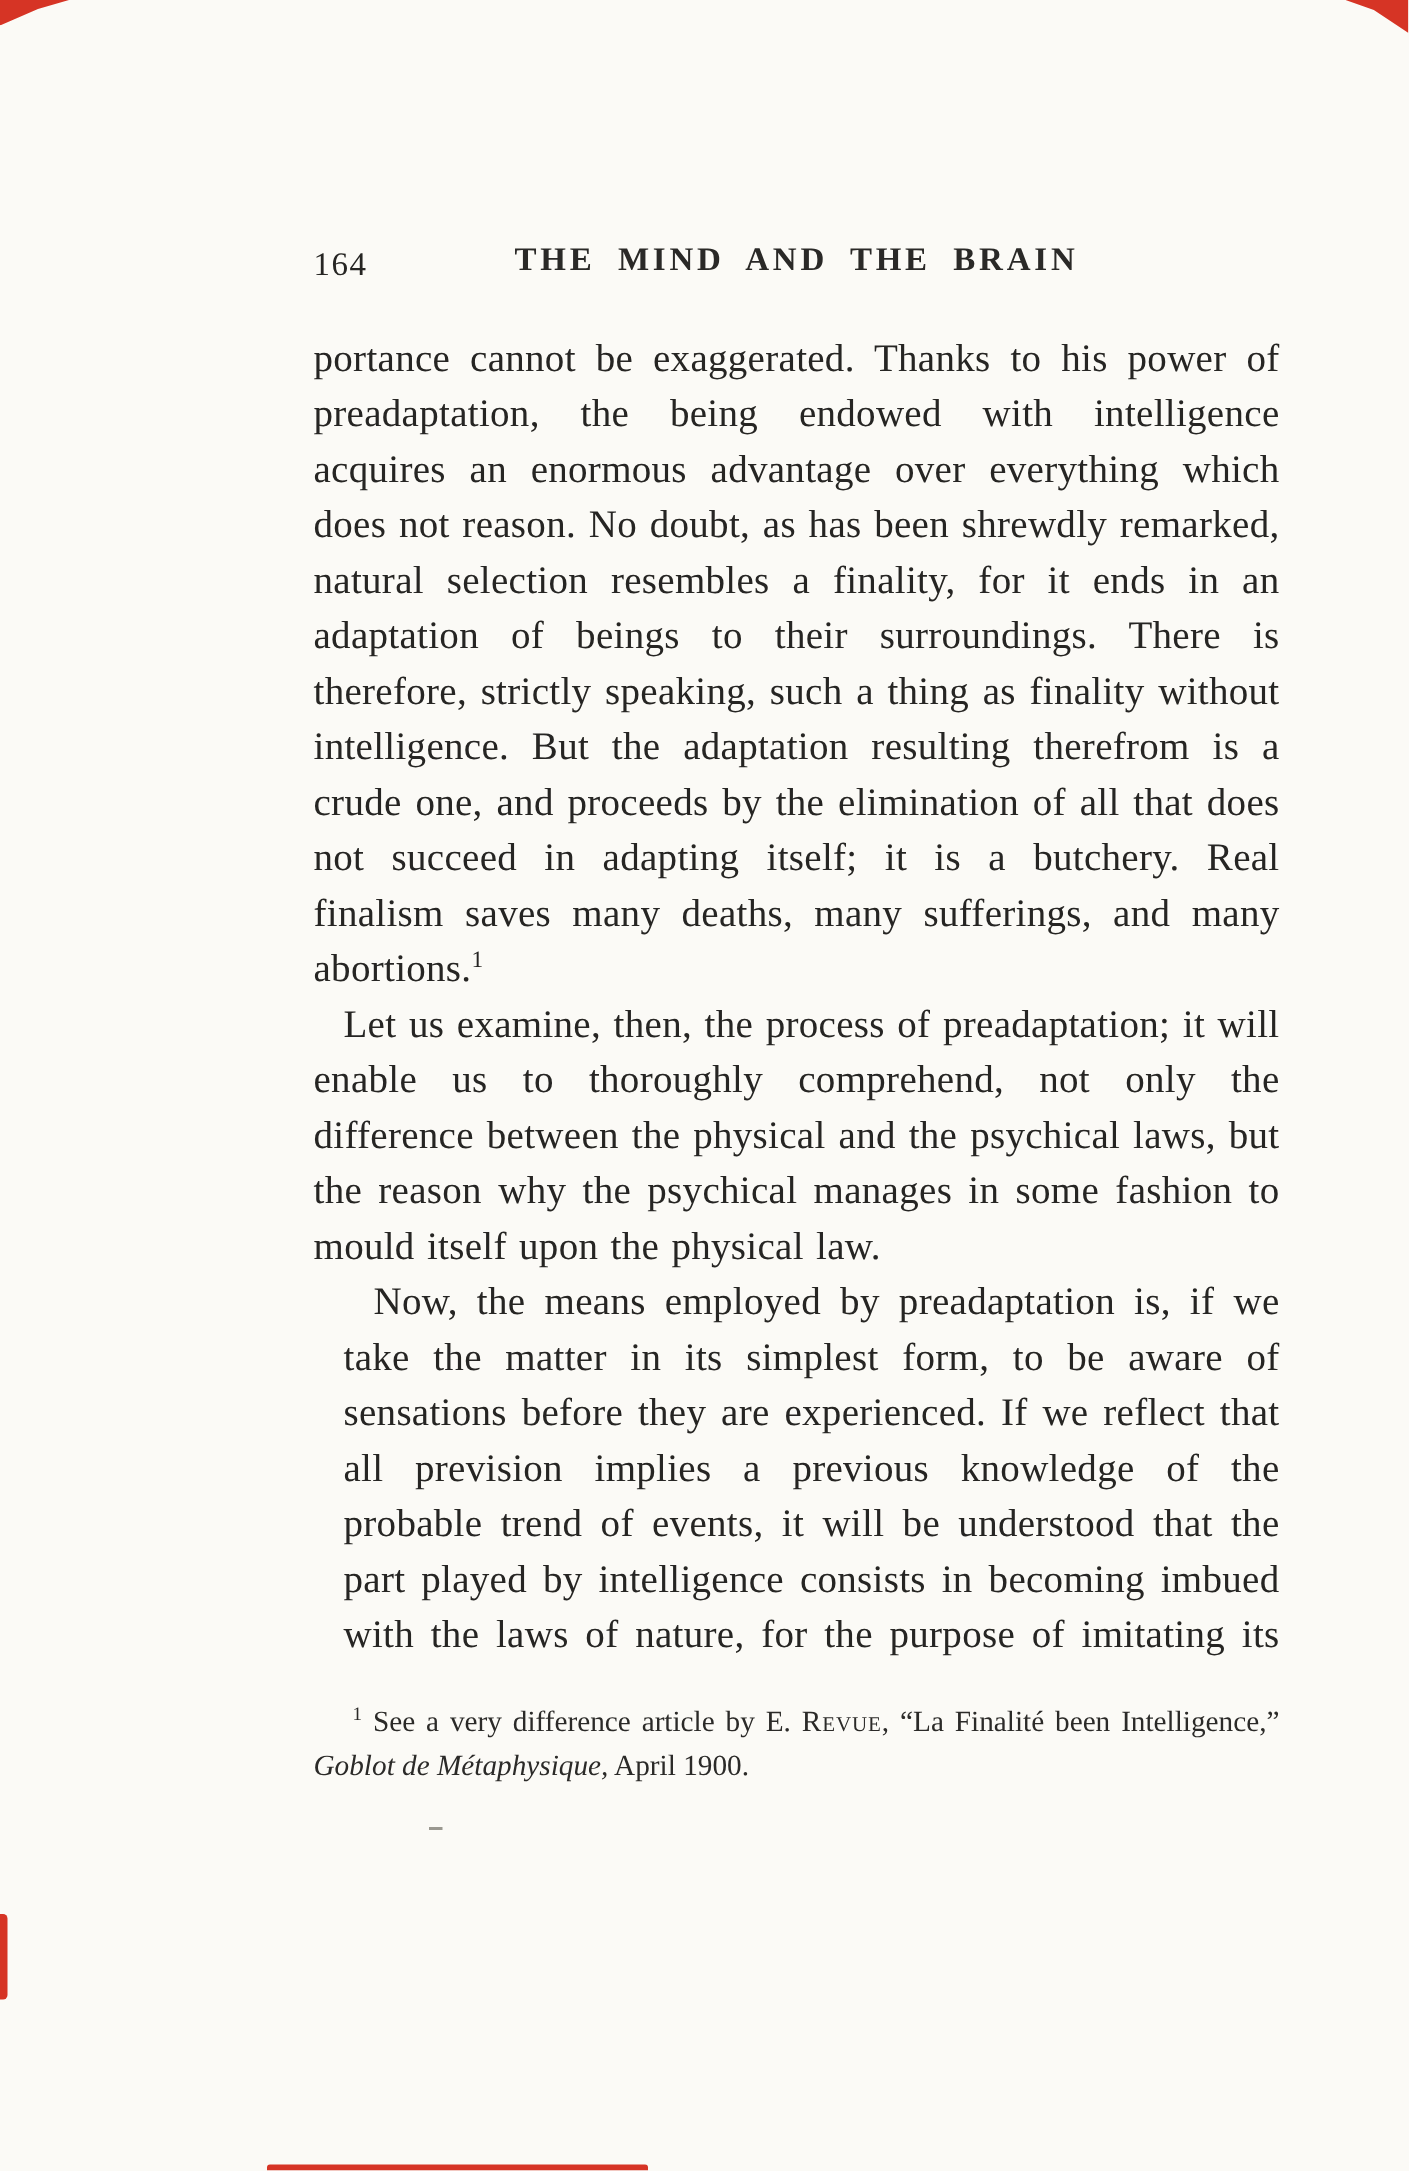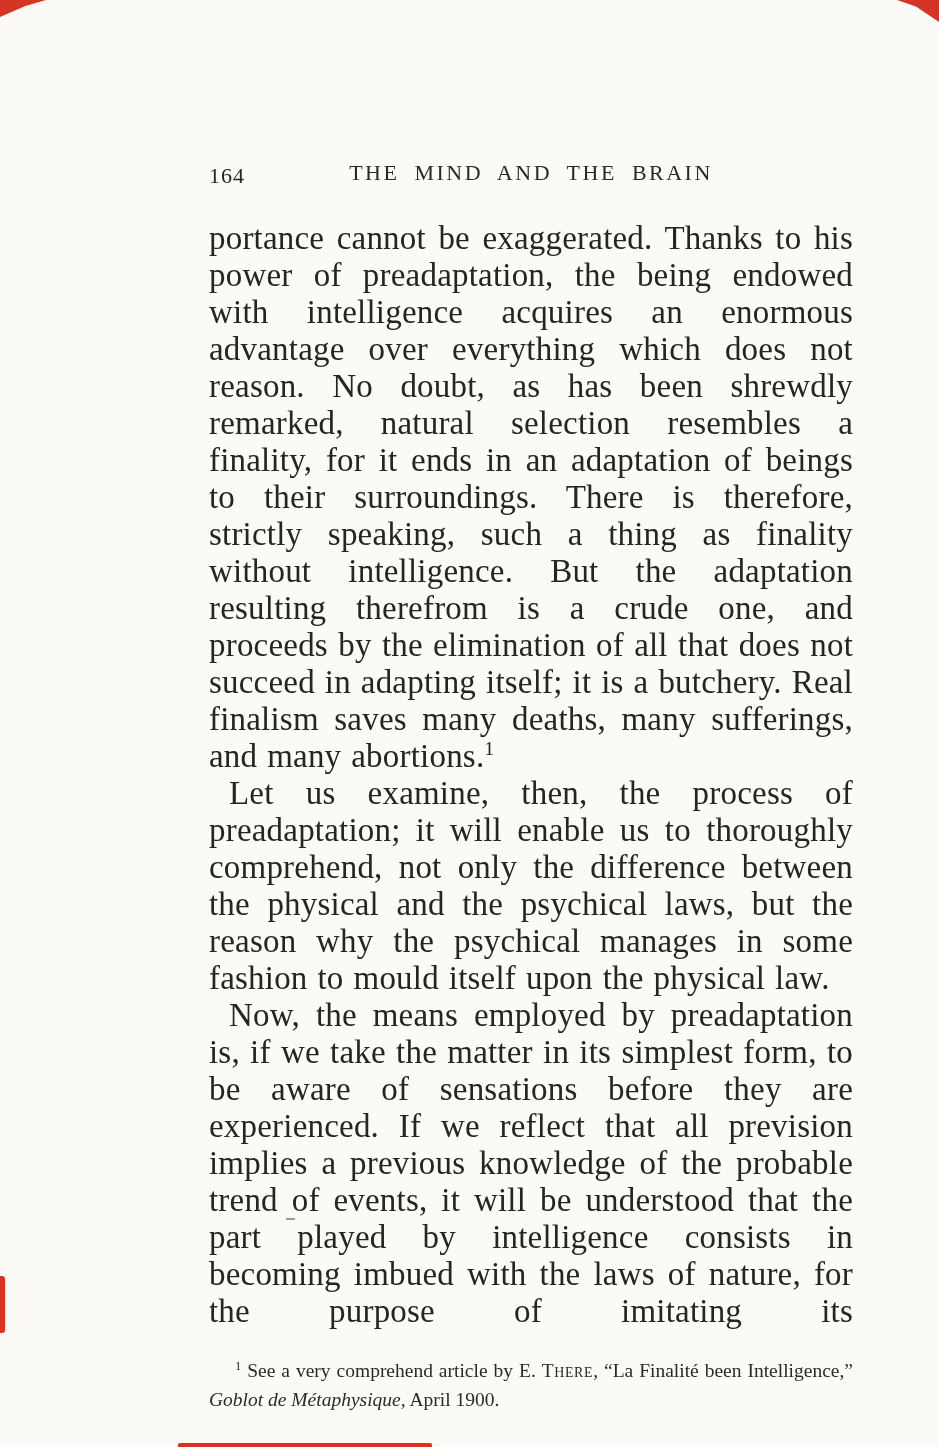--- a/index.html
+++ b/index.html
@@ -28,34 +28,34 @@
 
   .content { position: absolute; left: 209px; top: 160px; width: 644px; }
 
   .page-header { position: relative; height: 30px; margin-bottom: 30px; }
   .page-number {
     position: absolute; left: 0; top: 3px;
     font-size: 22px; letter-spacing: 1px;
   }
   .running-title {
     display: block; text-align: center;
-    font-size: 22px; font-weight: normal;
+    font-size: 22px; font-weight: bold;
     letter-spacing: 2.5px; word-spacing: 7px;
     color: #2a2927;
   }
 
   .body-text p {
-    font-size: 33px;
+    font-size: 26px;
     line-height: 37px;
     text-align: justify;
     letter-spacing: 0.2px;
     word-spacing: 1.5px;
   }
   .body-text p.indent { text-indent: 20px; }
-  .body-text p.continues { text-align-last: justify; }
+  .body-text p.continues { text-align-last: justify; margin-left: 20px; }
 
   sup.fn-ref { font-size: 0.6em; line-height: 0; vertical-align: super; }
 
   .footnote-sep {
     position: absolute; left: 77px; top: 1058px;
     width: 9px; height: 2px; background: #9a9890;
   }
 
   .footnote {
     margin-top: 26px;
@@ -87,16 +87,16 @@
     </div>
 
     <div class="body-text">
       <p><span>portance cannot be exaggerated. Thanks to his power of preadaptation, the being endowed with intelligence acquires an enormous advantage over everything which does not reason. No doubt, as has been shrewdly remarked, natural selection resembles a finality, for it ends in an adaptation of beings to their surroundings. There is therefore, strictly speaking, such a thing as finality without intelligence. But the adaptation resulting therefrom is a crude one, and proceeds by the elimination of all that does not succeed in adapting itself; it is a butchery. Real finalism saves many deaths, many sufferings, and many abortions.</span><sup class="fn-ref">1</sup></p>
       <p class="indent">Let us examine, then, the process of preadaptation; it will enable us to thoroughly comprehend, not only the difference between the physical and the psychical laws, but the reason why the psychical manages in some fashion to mould itself upon the physical law.</p>
       <p class="indent continues">Now, the means employed by preadaptation is, if we take the matter in its simplest form, to be aware of sensations before they are experienced. If we reflect that all prevision implies a previous knowledge of the probable trend of events, it will be understood that the part played by intelligence consists in becoming imbued with the laws of nature, for the purpose of imitating its</p>
     </div>
 
     <div class="footnote-sep"></div>
 
-    <p class="footnote"><sup>1</sup><span> See a very comprehend article by E. </span><span class="smallcaps">There</span><span>, “La Finalité been Intelligence,” </span><span class="italic">Goblot de Métaphysique,</span><span> April 1900.</span></p>
+    <p class="footnote"><sup>1</sup><span> See a very difference article by E. </span><span class="smallcaps">Revue</span><span>, “La Finalité been Intelligence,” </span><span class="italic">Goblot de Métaphysique,</span><span> April 1900.</span></p>
 
   </div>
 </div>
 
 </body></html>

